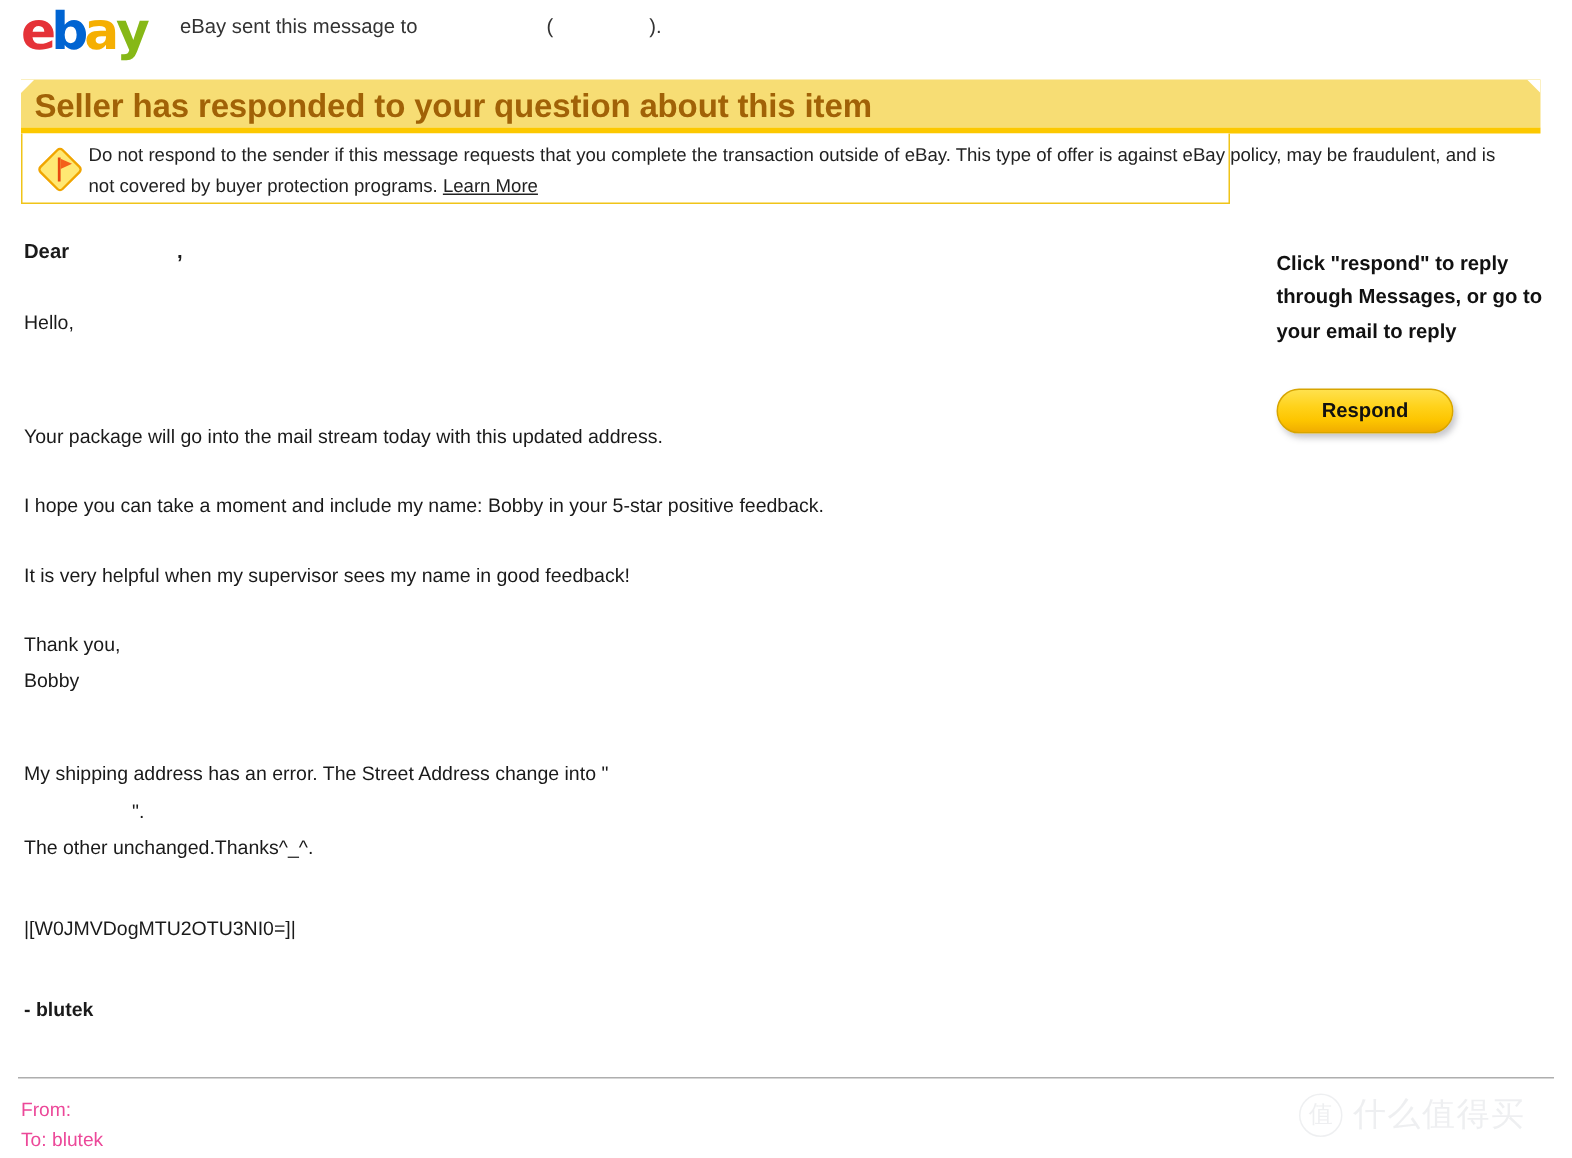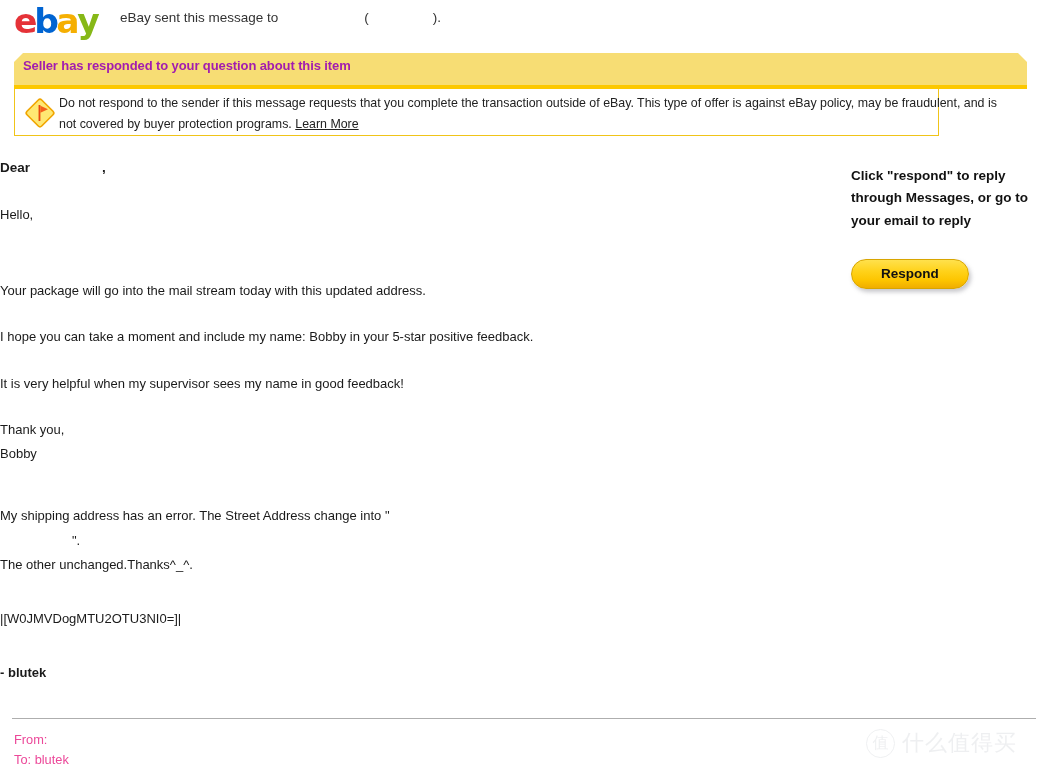--- a/index.html
+++ b/index.html
@@ -83,39 +83,39 @@
     position: absolute;
     right: 0; top: 0;
     width: 9px; height: 9px;
     background: #ffffff;
     clip-path: polygon(100% 0, 100% 100%, 0 0);
   }
   .banner-title {
     position: absolute;
     left: 9px;
     top: 5px;
-    font-size: 13px;
-    font-weight: bold;
-    color: #a21caf;
+    font-size: 22px;
+    font-weight: bold;
+    color: #a16207;
     letter-spacing: -0.1px;
     white-space: nowrap;
   }
   .banner-underline {
     position: absolute;
     left: 14px; top: 85px;
     width: 1013px;
     height: 4px;
     background: #fcc800;
   }
 
   
   .warnbox {
     position: absolute;
     left: 14px; top: 89px;
-    width: 925px;
+    width: 806px;
     height: 47px;
     border: 1px solid #f0c419;
     border-top: none;
     background: #ffffff;
     box-sizing: border-box;
   }
   .warn-icon {
     position: absolute;
     left: 9px; top: 8px;
     width: 32px; height: 32px;
@@ -130,21 +130,21 @@
     color: #222222;
   }
   .warn-text a {
     color: #222222;
     text-decoration: underline;
   }
 
   
   .body-col {
     position: absolute;
-    left: 0;
+    left: 16px;
     top: 160px;
     width: 800px;
     font-size: 13px;
     color: #1a1a1a;
   }
   .p {
     line-height: 1.25;
     margin: 0;
   }
   .gap-lg { height: 30px; }

